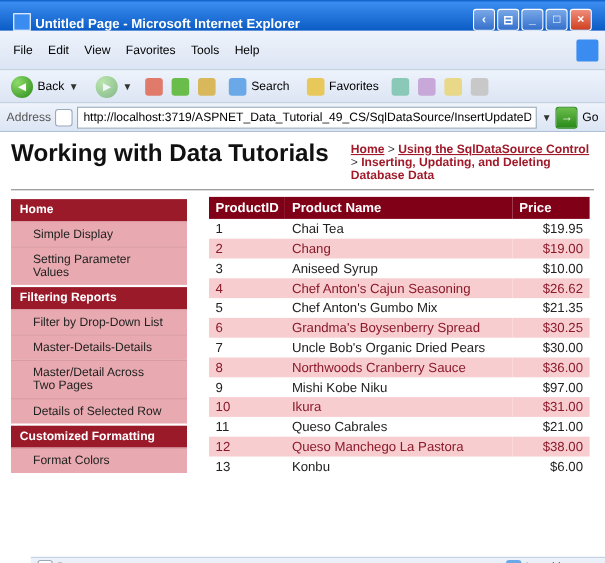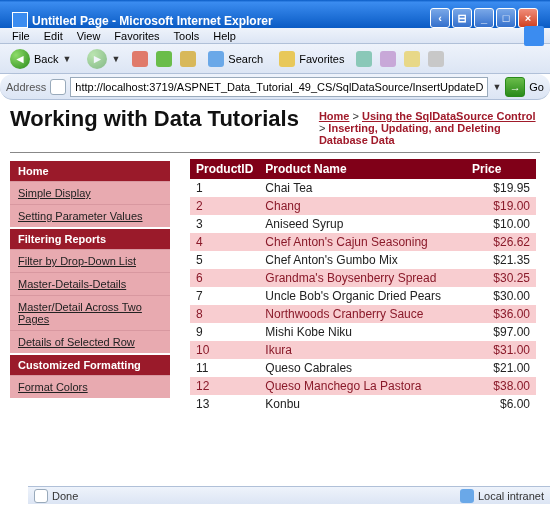--- a/index.html
+++ b/index.html
@@ -3,44 +3,44 @@
 <meta charset="utf-8">
 <style>
 * { margin: 0; padding: 0; box-sizing: border-box; font-family: Tahoma, Verdana, sans-serif; }
 body { width: 550px; height: 512px; background: #fff; overflow: hidden; font-size: 11px; }
 .titlebar { background: linear-gradient(to bottom, #0a5bc4, #3b8cf0 8%, #0a5bc4); color: #fff; height: 28px; display: flex; align-items: flex-end; padding: 0 12px; font-size: 12px; font-weight: bold; }
 .titlebar .icon { width: 16px; height: 16px; margin-right: 4px; background: #3b8cf0; border: 1px solid #fff; display:inline-block;}
 .titlebar .title { flex: 1; }
 .winbtns { display: flex; gap: 2px; }
 .winbtn { width: 20px; height: 20px; background: linear-gradient(to bottom,#7aa8e8,#3470cc); border: 1px solid #fff; border-radius: 3px; color:#fff; font-weight:bold; display:flex;align-items:center;justify-content:center;font-size:11px;cursor:pointer;}
 .winbtn.close { background: linear-gradient(to bottom,#f08d7a,#d04020); }
-.menubar { background: linear-gradient(to bottom,#eef3fb,#dce5f4); height: 16px; display:flex; align-items:center; padding: 0 6px; gap: 2px; border-bottom:1px solid #b0c0d8;}
+.menubar { background: linear-gradient(to bottom,#eef3fb,#dce5f4); height: 36px; display:flex; align-items:center; padding: 0 6px; gap: 2px; border-bottom:1px solid #b0c0d8;}
 .menubar span { padding: 2px 6px; cursor:default; }
 .menubar .ielogo { margin-left:auto; width:20px; height:20px; background:#3b8cf0; border-radius:2px; position:relative;}
 .toolbar { background: linear-gradient(to bottom,#eef3fb,#dce5f4); height: 30px; display:flex; align-items:center; padding: 0 6px; gap: 8px; border-bottom:1px solid #b0c0d8;}
 .tbtn { display:flex; align-items:center; gap:4px; padding:2px 4px; cursor:pointer; font-size:11px;}
 .circle { width:20px; height:20px; border-radius:50%; display:inline-flex;align-items:center;justify-content:center;color:#fff;font-size:12px;}
 .circle.green{background:radial-gradient(circle at 30% 30%,#8edc6a,#2a8a1a);}
 .arrow{font-size:9px;color:#333;}
 .sm-ico{width:16px;height:16px;display:inline-block;border-radius:3px;}
-.addrbar { background: linear-gradient(to bottom,#eef3fb,#dce5f4); height: 26px; display:flex; align-items:center; padding: 0 6px; gap:4px; border-bottom:1px solid #b0c0d8;border-radius:13px;}
+.addrbar { background: linear-gradient(to bottom,#eef3fb,#dce5f4); height: 26px; display:flex; align-items:center; padding: 0 6px; gap:4px; border-bottom:1px solid #b0c0d8;}
 .addrbar .lbl{color:#555;}
 .addrbar input{flex:1;height:20px;border:1px solid #9ab;padding:0 4px;font-size:11px;}
 .gobtn{width:20px;height:20px;background:linear-gradient(to bottom,#6abd4a,#2a8a1a);border:1px solid #2a8a1a;border-radius:3px;color:#fff;display:flex;align-items:center;justify-content:center;}
 .content { height: 386px; overflow:auto; background:#fff; padding: 0; position:relative;}
 .page-header { display:flex; align-items:flex-start; padding: 6px 10px 4px; gap:20px;}
 .page-title { font-family: Verdana,Tahoma,sans-serif; font-size: 22px; font-weight:bold; color:#111; flex-shrink:0;}
 .breadcrumb { font-size: 11px; color:#333; margin-top:4px;}
 .breadcrumb a{color:#a01a2a;font-weight:bold;text-decoration:underline;}
 .breadcrumb b{color:#a01a2a;font-weight:bold;}
 .hr { border-top:1px solid #888; margin: 2px 10px 6px; }
 .body-row { display:flex; }
 .sidebar { width: 170px; flex-shrink:0; padding-left:10px;}
 .scat { background:#9a1a2a; color:#fff; padding:4px 8px; font-weight:bold; font-size:11px; margin-top:2px; cursor:pointer;}
-.sitem { background:#e8aab0; color:#222; padding:5px 8px; font-size:11px; border-top:1px solid #d898a0; cursor:pointer;text-decoration:underline;}
+.sitem { background:#e8aab0; color:#222; padding:5px 20px; font-size:11px; border-top:1px solid #d898a0; cursor:pointer;}
 .sitem:first-of-type{border-top:none;}
 .main { flex:1; padding: 0 14px 6px 20px;}
 .main h1{font-family:Verdana,sans-serif;font-size:22px;font-weight:bold;margin-bottom:10px;line-height:1.2;}
 table.grid{width:100%;border-collapse:collapse;font-size:12px;}
 table.grid th{background:#800018;color:#fff;font-weight:bold;padding:3px 6px;text-align:left;}
 table.grid th:first-child{text-align:left;}
 table.grid td{padding:2px 6px;color:#222;}
 table.grid td.pid{width:50px;}
 table.grid td.price{text-align:right;width:70px;}
 tr.alt td{background:#f8cdd0;color:#8a1a2a;}

